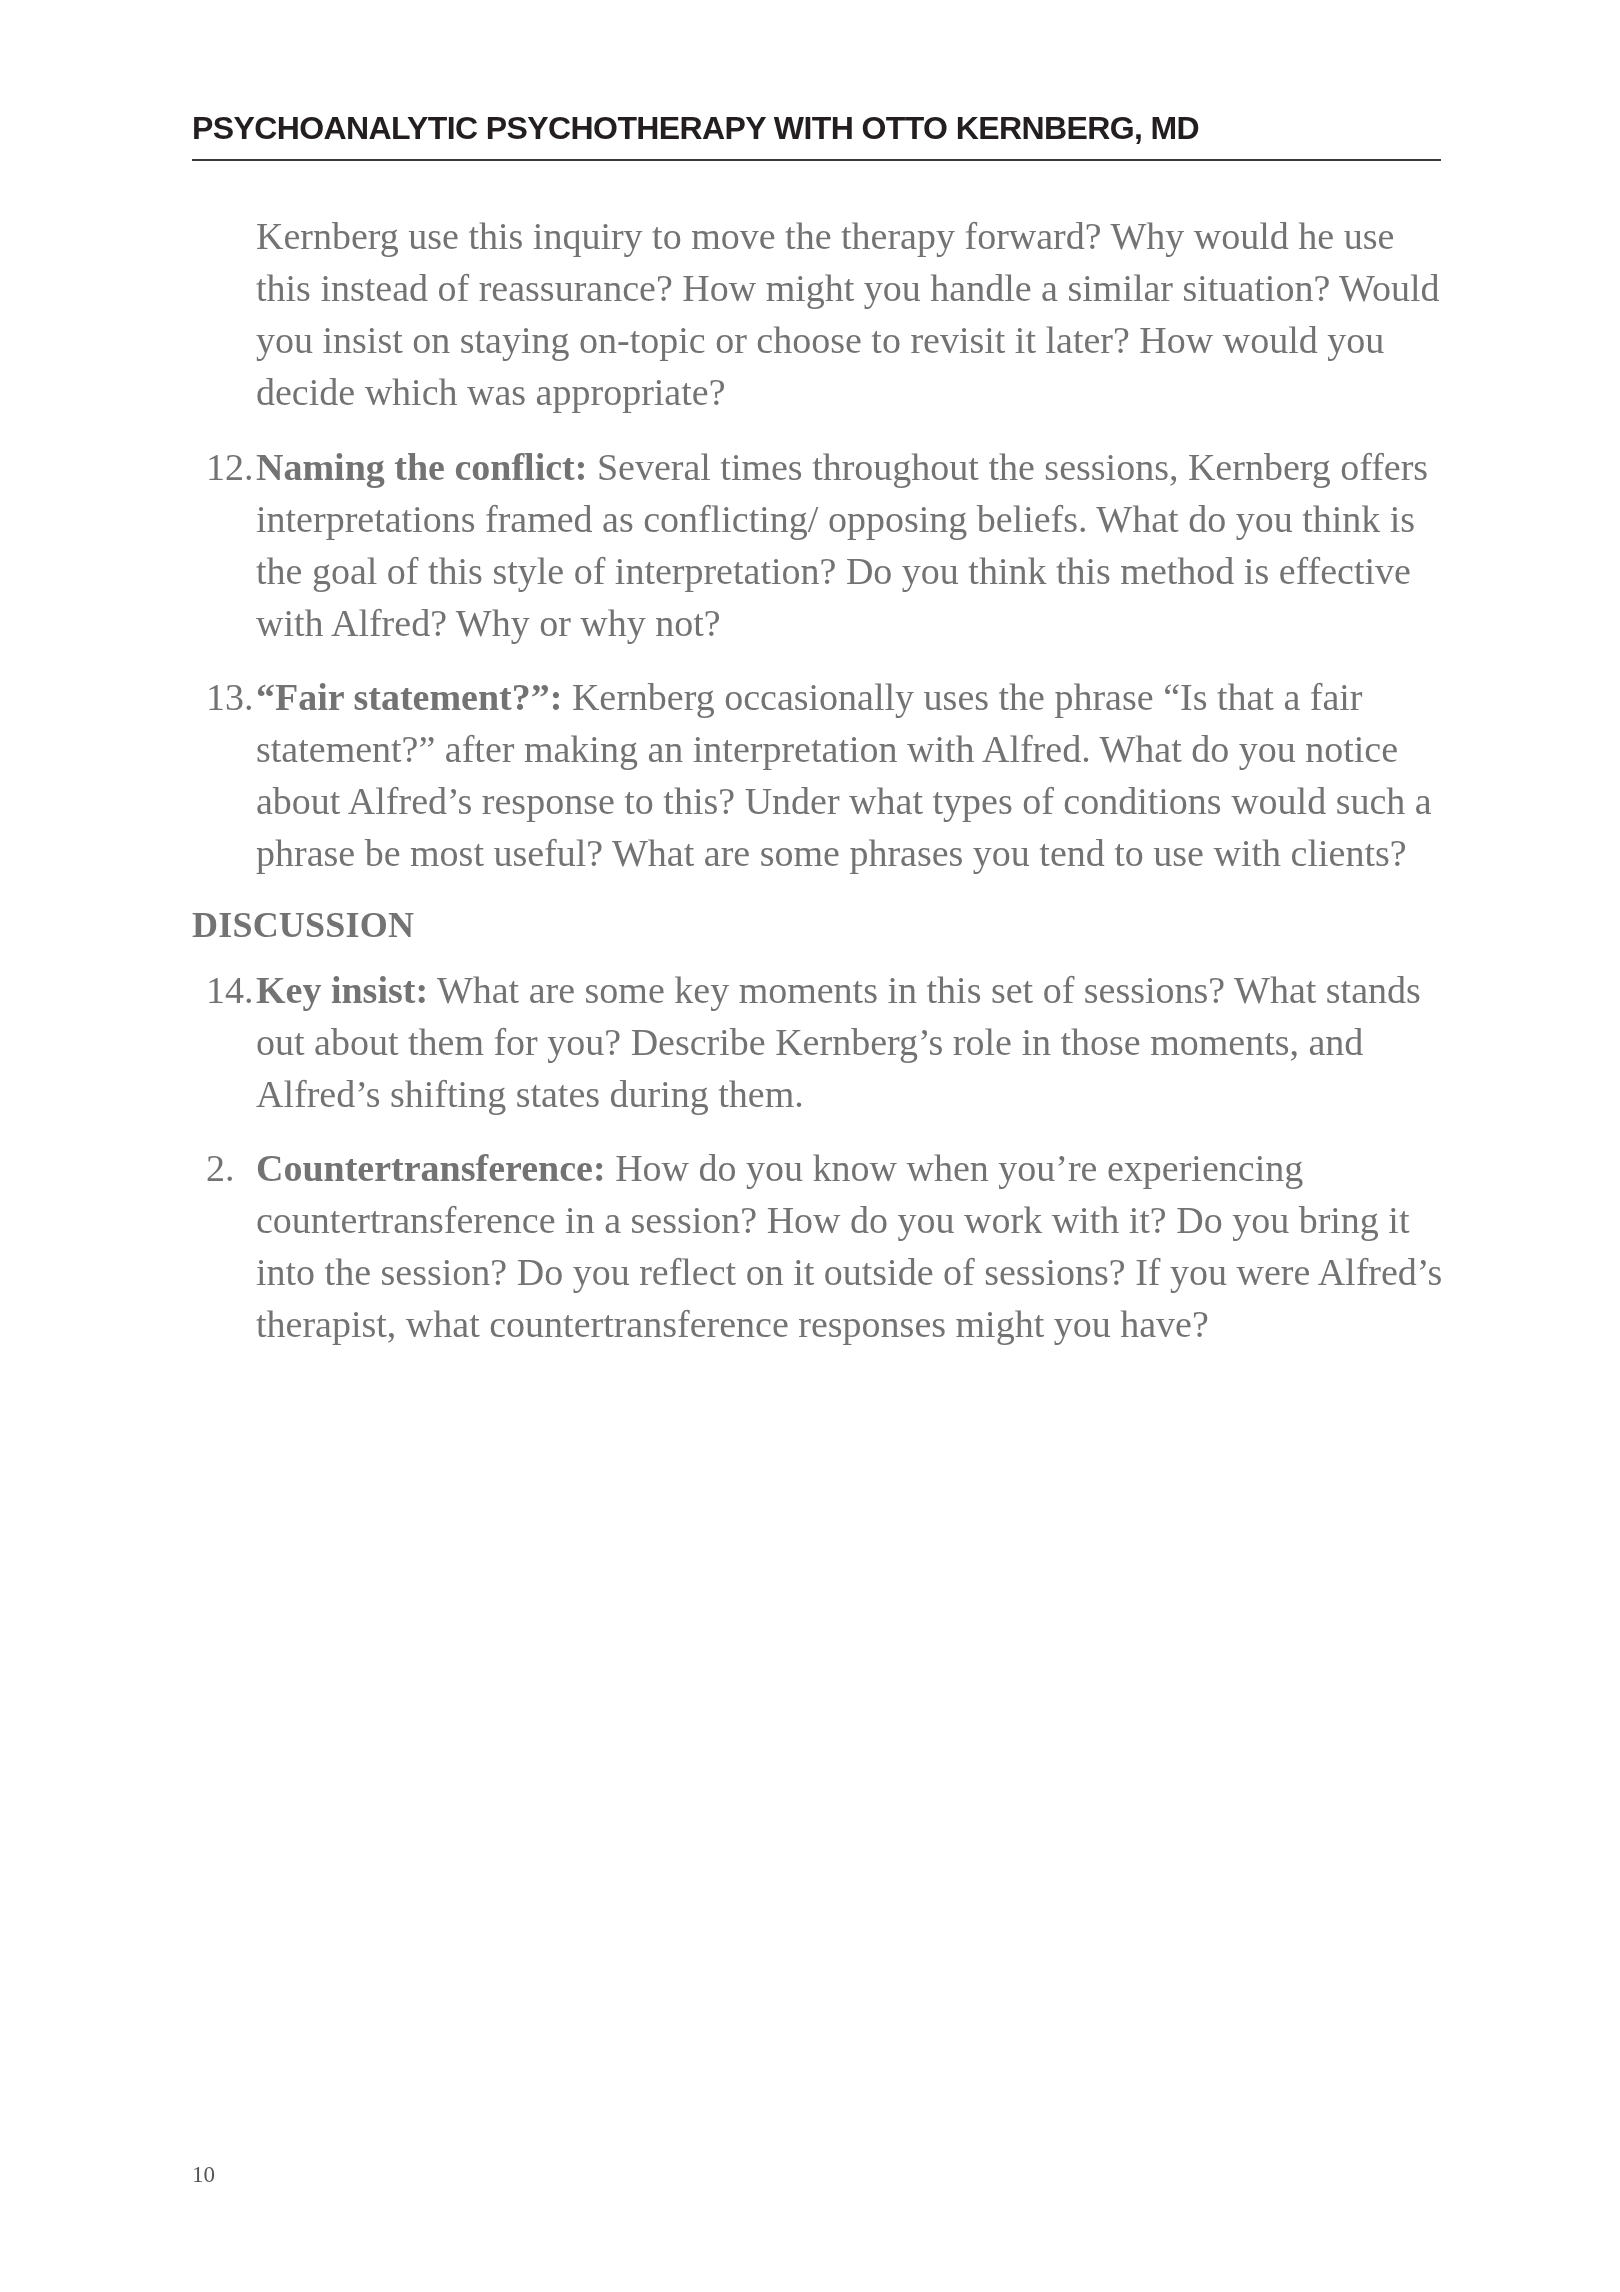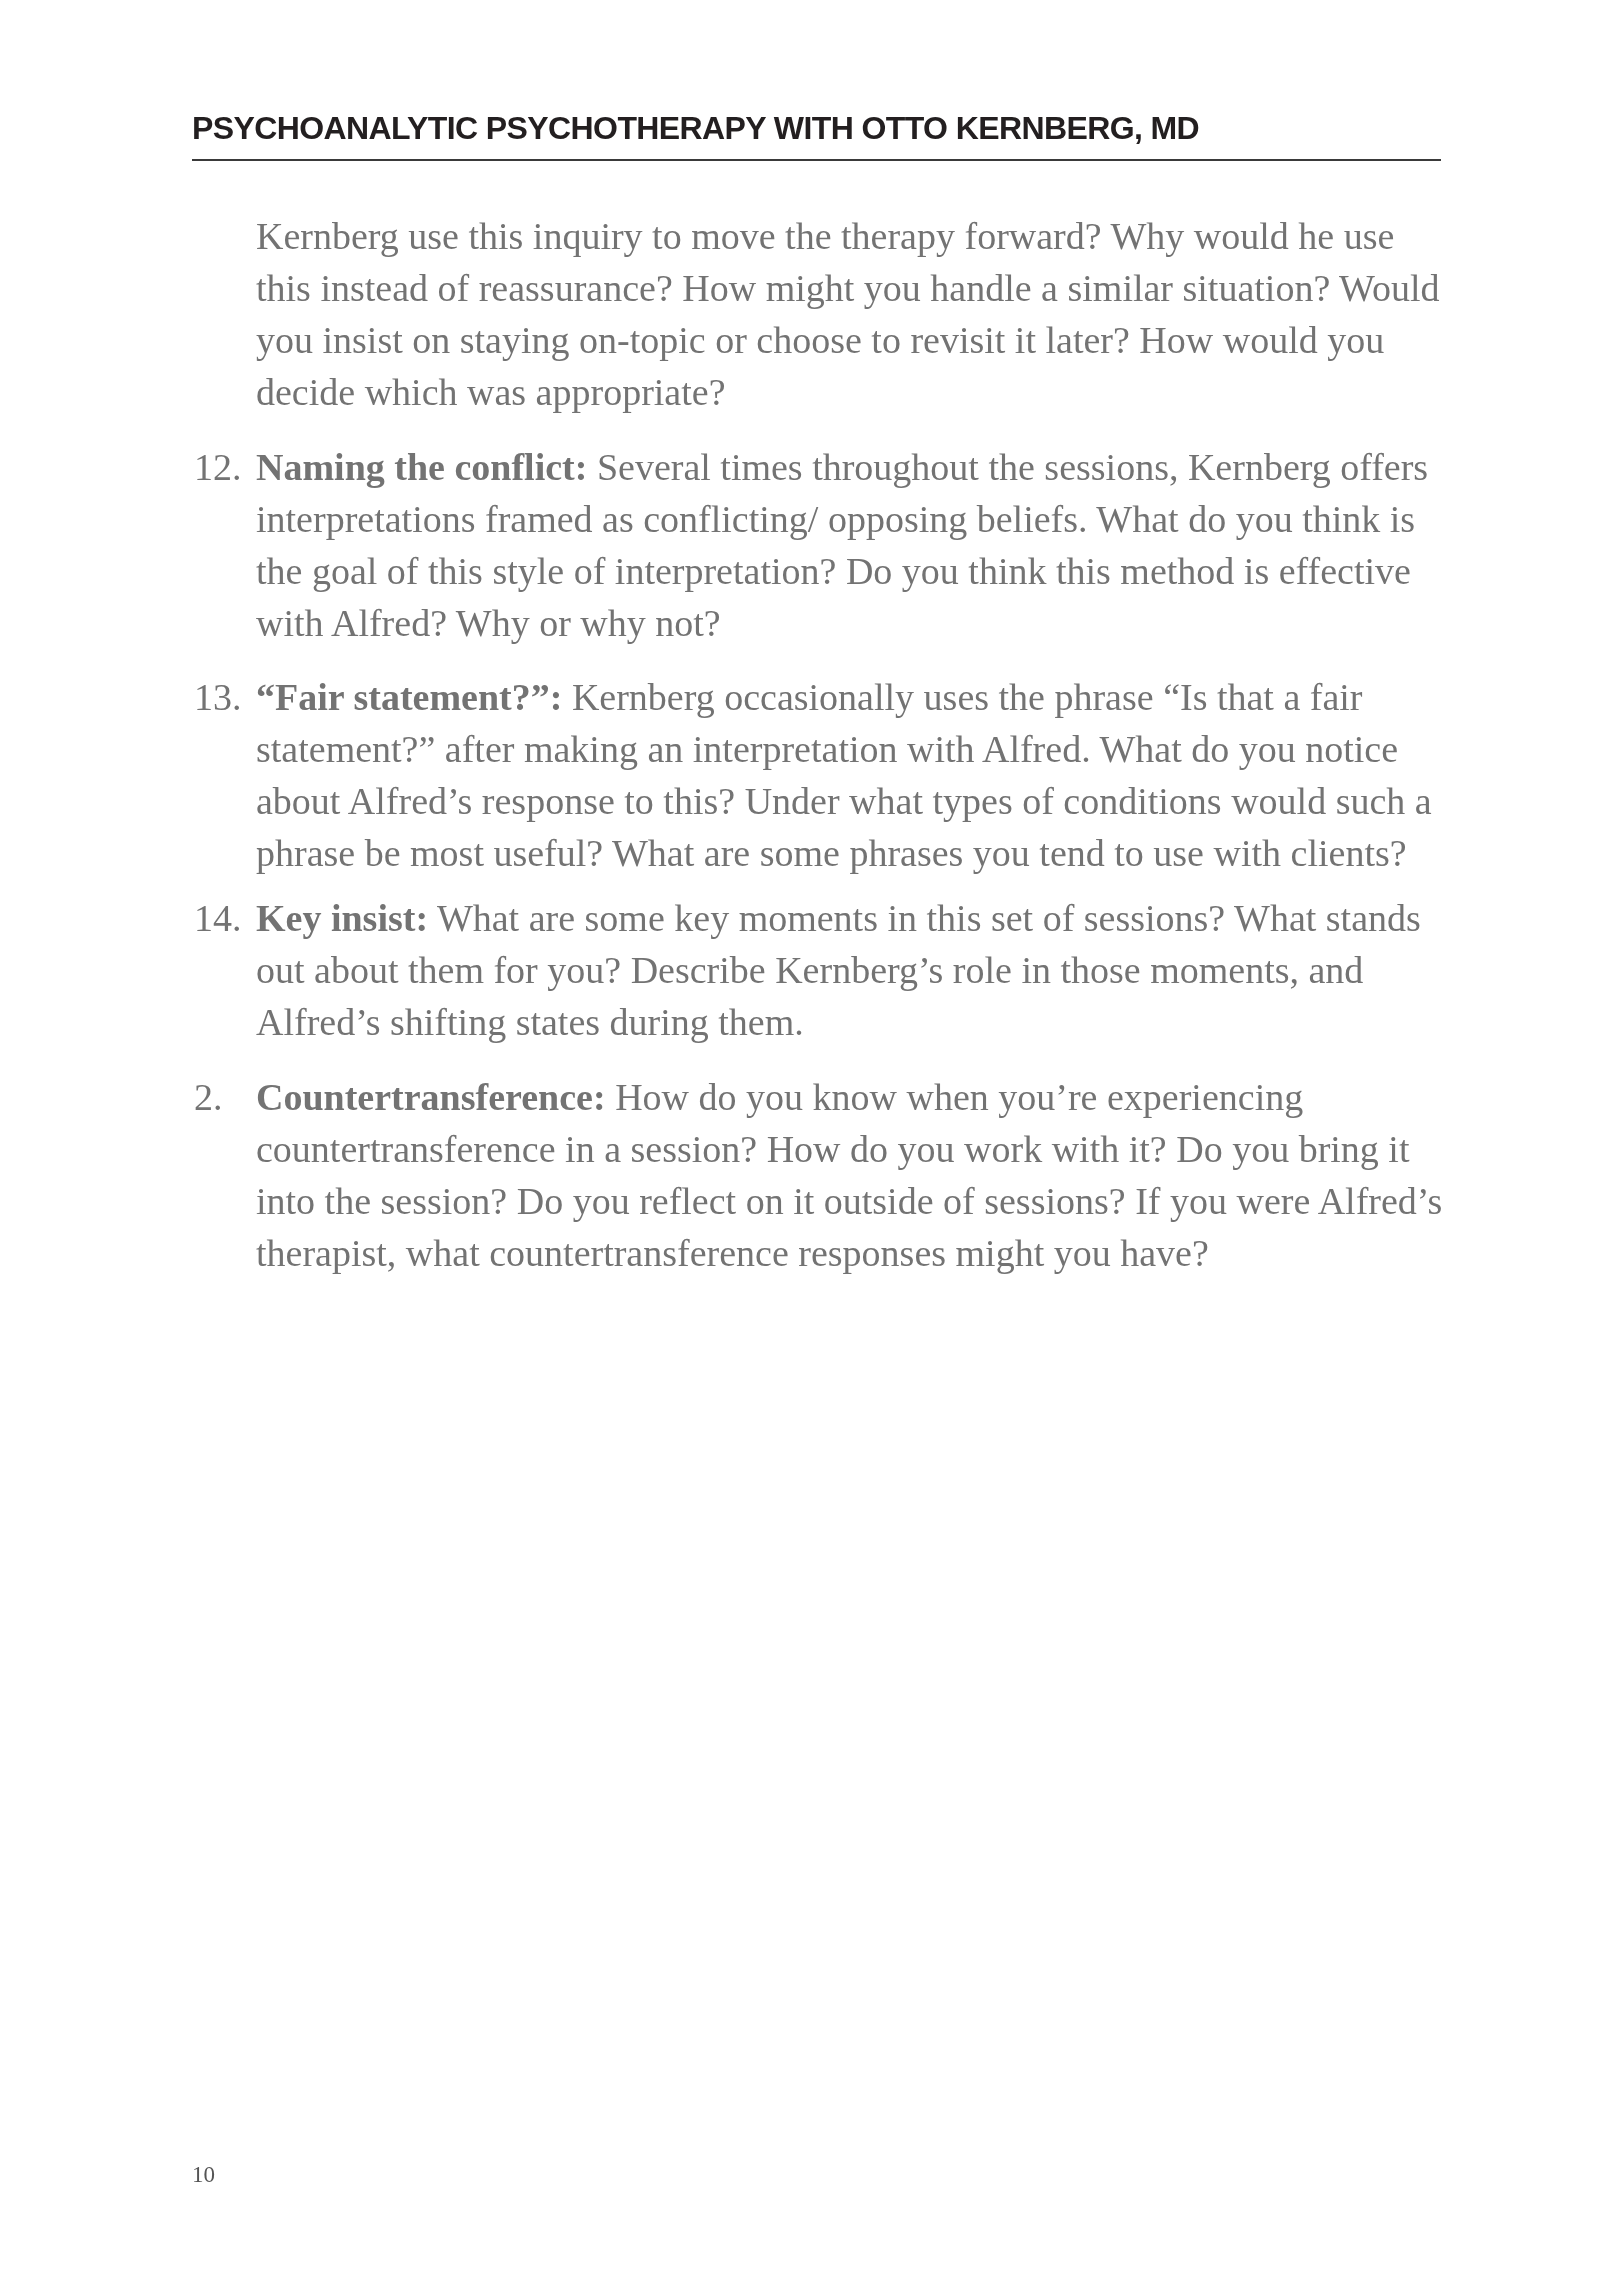--- a/index.html
+++ b/index.html
@@ -13,21 +13,21 @@
       position: absolute; left: 192px; top: 159px; width: 1249px; height: 0;
       border-top: 2px solid #3a3a3a;
     }
     .content {
       position: absolute; left: 192px; top: 210px; width: 1264px;
       font-family: "Liberation Serif", serif; font-size: 38px; line-height: 52px;
       color: #737373;
     }
     .para { margin: 0 0 0 64px; }
     .item { position: relative; padding-left: 64px; margin-top: 22.5px; }
-    .item .num { position: absolute; left: 2px; top: 0; }
+    .item .num { position: absolute; left: 14px; top: 0; }
     .item .label { font-weight: bold; }
     .section-heading {
       margin-top: 19.6px; font-weight: bold; font-size: 36px; letter-spacing: 0.2px;
     }
     .folio {
       position: absolute; left: 192px; top: 2162px;
       font-family: "Liberation Serif", serif; font-size: 23px; color: #555555;
     }
   </style>
 </head>
@@ -42,20 +42,21 @@
   <div class="item">
     <span class="num">12.</span>
     <span class="label">Naming the conflict:</span><span> Several times throughout the sessions, Kernberg offers interpretations framed as conflicting/ opposing beliefs. What do you think is the goal of this style of interpretation? Do you think this method is effective with Alfred? Why or why not?</span>
   </div>
 
   <div class="item">
     <span class="num">13.</span>
     <span class="label">“Fair statement?”:</span><span> Kernberg occasionally uses the phrase “Is that a fair statement?” after making an interpretation with Alfred. What do you notice about Alfred’s response to this? Under what types of conditions would such a phrase be most useful? What are some phrases you tend to use with clients?</span>
   </div>
 
+  <div class="section-heading">DISCUSSION</div>
 
   <div class="item" style="margin-top:13px">
     <span class="num">14.</span>
     <span class="label">Key insist:</span><span> What are some key moments in this set of sessions? What stands out about them for you? Describe Kernberg’s role in those moments, and Alfred’s shifting states during them.</span>
   </div>
 
   <div class="item">
     <span class="num">2.</span>
     <span class="label">Countertransference:</span><span> How do you know when you’re experiencing countertransference in a session? How do you work with it? Do you bring it into the session? Do you reflect on it outside of sessions? If you were Alfred’s therapist, what countertransference responses might you have?</span>
   </div>

